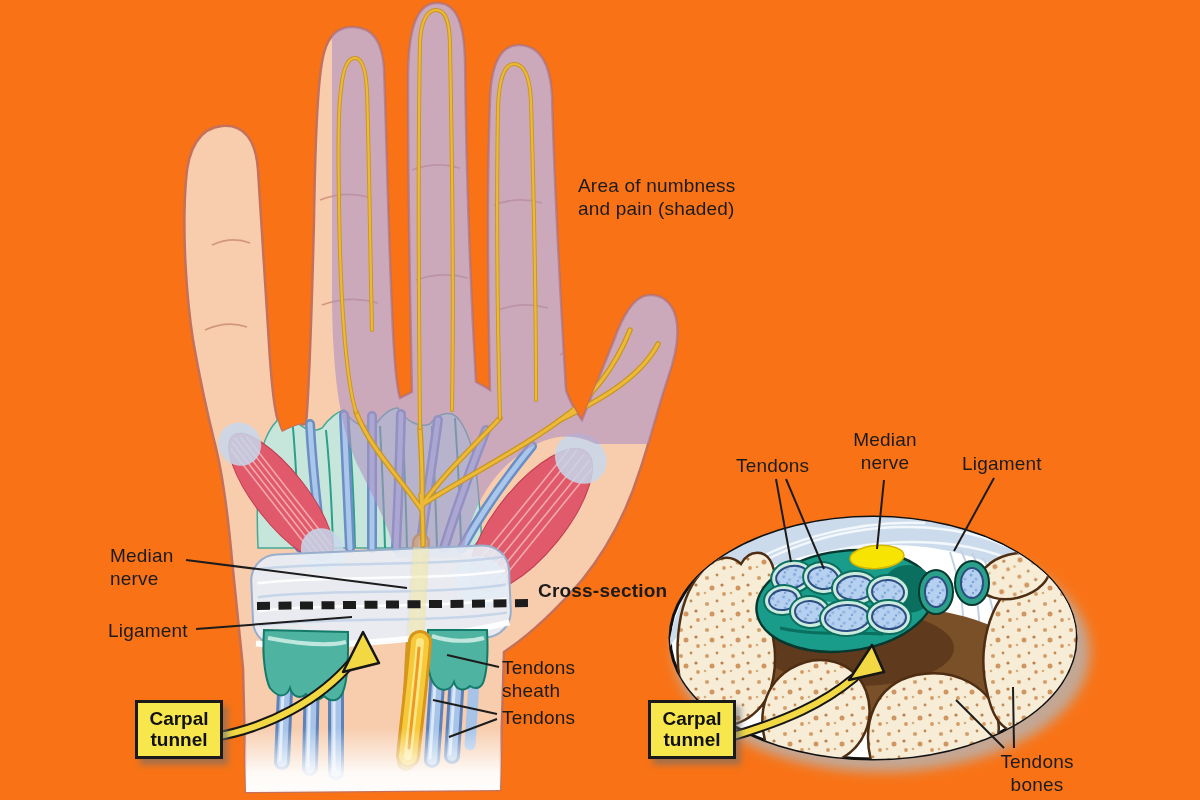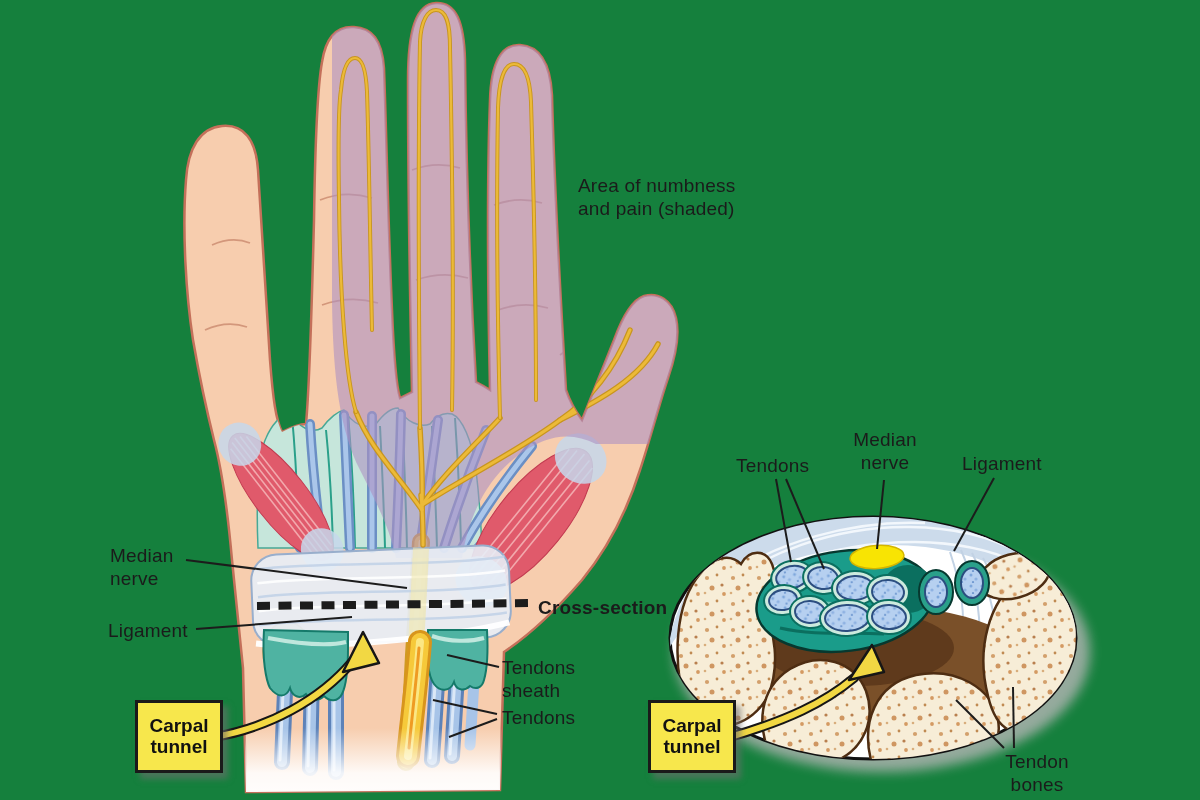--- a/index.html
+++ b/index.html
@@ -1,23 +1,23 @@
 <!DOCTYPE html>
 <html><head>
 <meta charset="utf-8">
 <style>
   html,body{margin:0;padding:0;background:#ffffff;}
-  #stage{position:relative;width:1200px;height:800px;background:#15803d;overflow:hidden;
+  #stage{position:relative;width:1200px;height:800px;background:#f97316;overflow:hidden;
          font-family:"Liberation Sans",sans-serif;}
   #art{position:absolute;left:0;top:0;width:1200px;height:800px;}
   .lbl{position:absolute;font-size:19px;line-height:1.22;color:#1b1b1b;letter-spacing:.2px;}
   .lbl.bold{font-weight:bold;}
   .lbl.center{text-align:center;}
   .label-box{position:absolute;width:66px;background:#f7e74c;border:3px solid #1a1a1a;
-             box-shadow:5px 6px 6px rgba(110,110,110,.6);padding:12px 8px;text-align:center;
+             box-shadow:5px 6px 6px rgba(110,110,110,.6);padding:5px 8px;text-align:center;
              font-weight:bold;font-size:19px;line-height:1.12;color:#111;}
 </style>
 </head>
 <body>
 
 <div id="stage">
 
 <svg id="art" viewBox="0 0 1200 800">
   <defs>
     <clipPath id="handClip">
@@ -346,29 +346,29 @@
 </svg>
 
 <div class="lbl" style="left:578px;top:174px;width:170px;">Area of numbness and pain (shaded)</div>
 
 <div class="lbl" style="left:110px;top:544px;width:78px;">Median nerve</div>
 
 <div class="lbl" style="left:108px;top:619px;">Ligament</div>
 
 <div class="label-box" style="left:135px;top:700px;">Carpal tunnel</div>
 
-<div class="lbl bold" style="left:538px;top:596px;">Cross-section</div>
+<div class="lbl bold" style="left:538px;top:579px;">Cross-section</div>
 
 <div class="lbl" style="left:502px;top:656px;width:80px;">Tendons sheath</div>
 
 <div class="lbl" style="left:502px;top:706px;">Tendons</div>
 
 <div class="lbl" style="left:736px;top:454px;">Tendons</div>
 
 <div class="lbl center" style="left:843px;top:428px;width:84px;">Median nerve</div>
 
 <div class="lbl" style="left:962px;top:452px;">Ligament</div>
 
 <div class="label-box" style="left:648px;top:700px;">Carpal tunnel</div>
 
-<div class="lbl center" style="left:995px;top:750px;width:84px;">Tendon bones</div>
+<div class="lbl center" style="left:995px;top:750px;width:84px;">Tendons bones</div>
 
 </div>
 
 </body></html>

